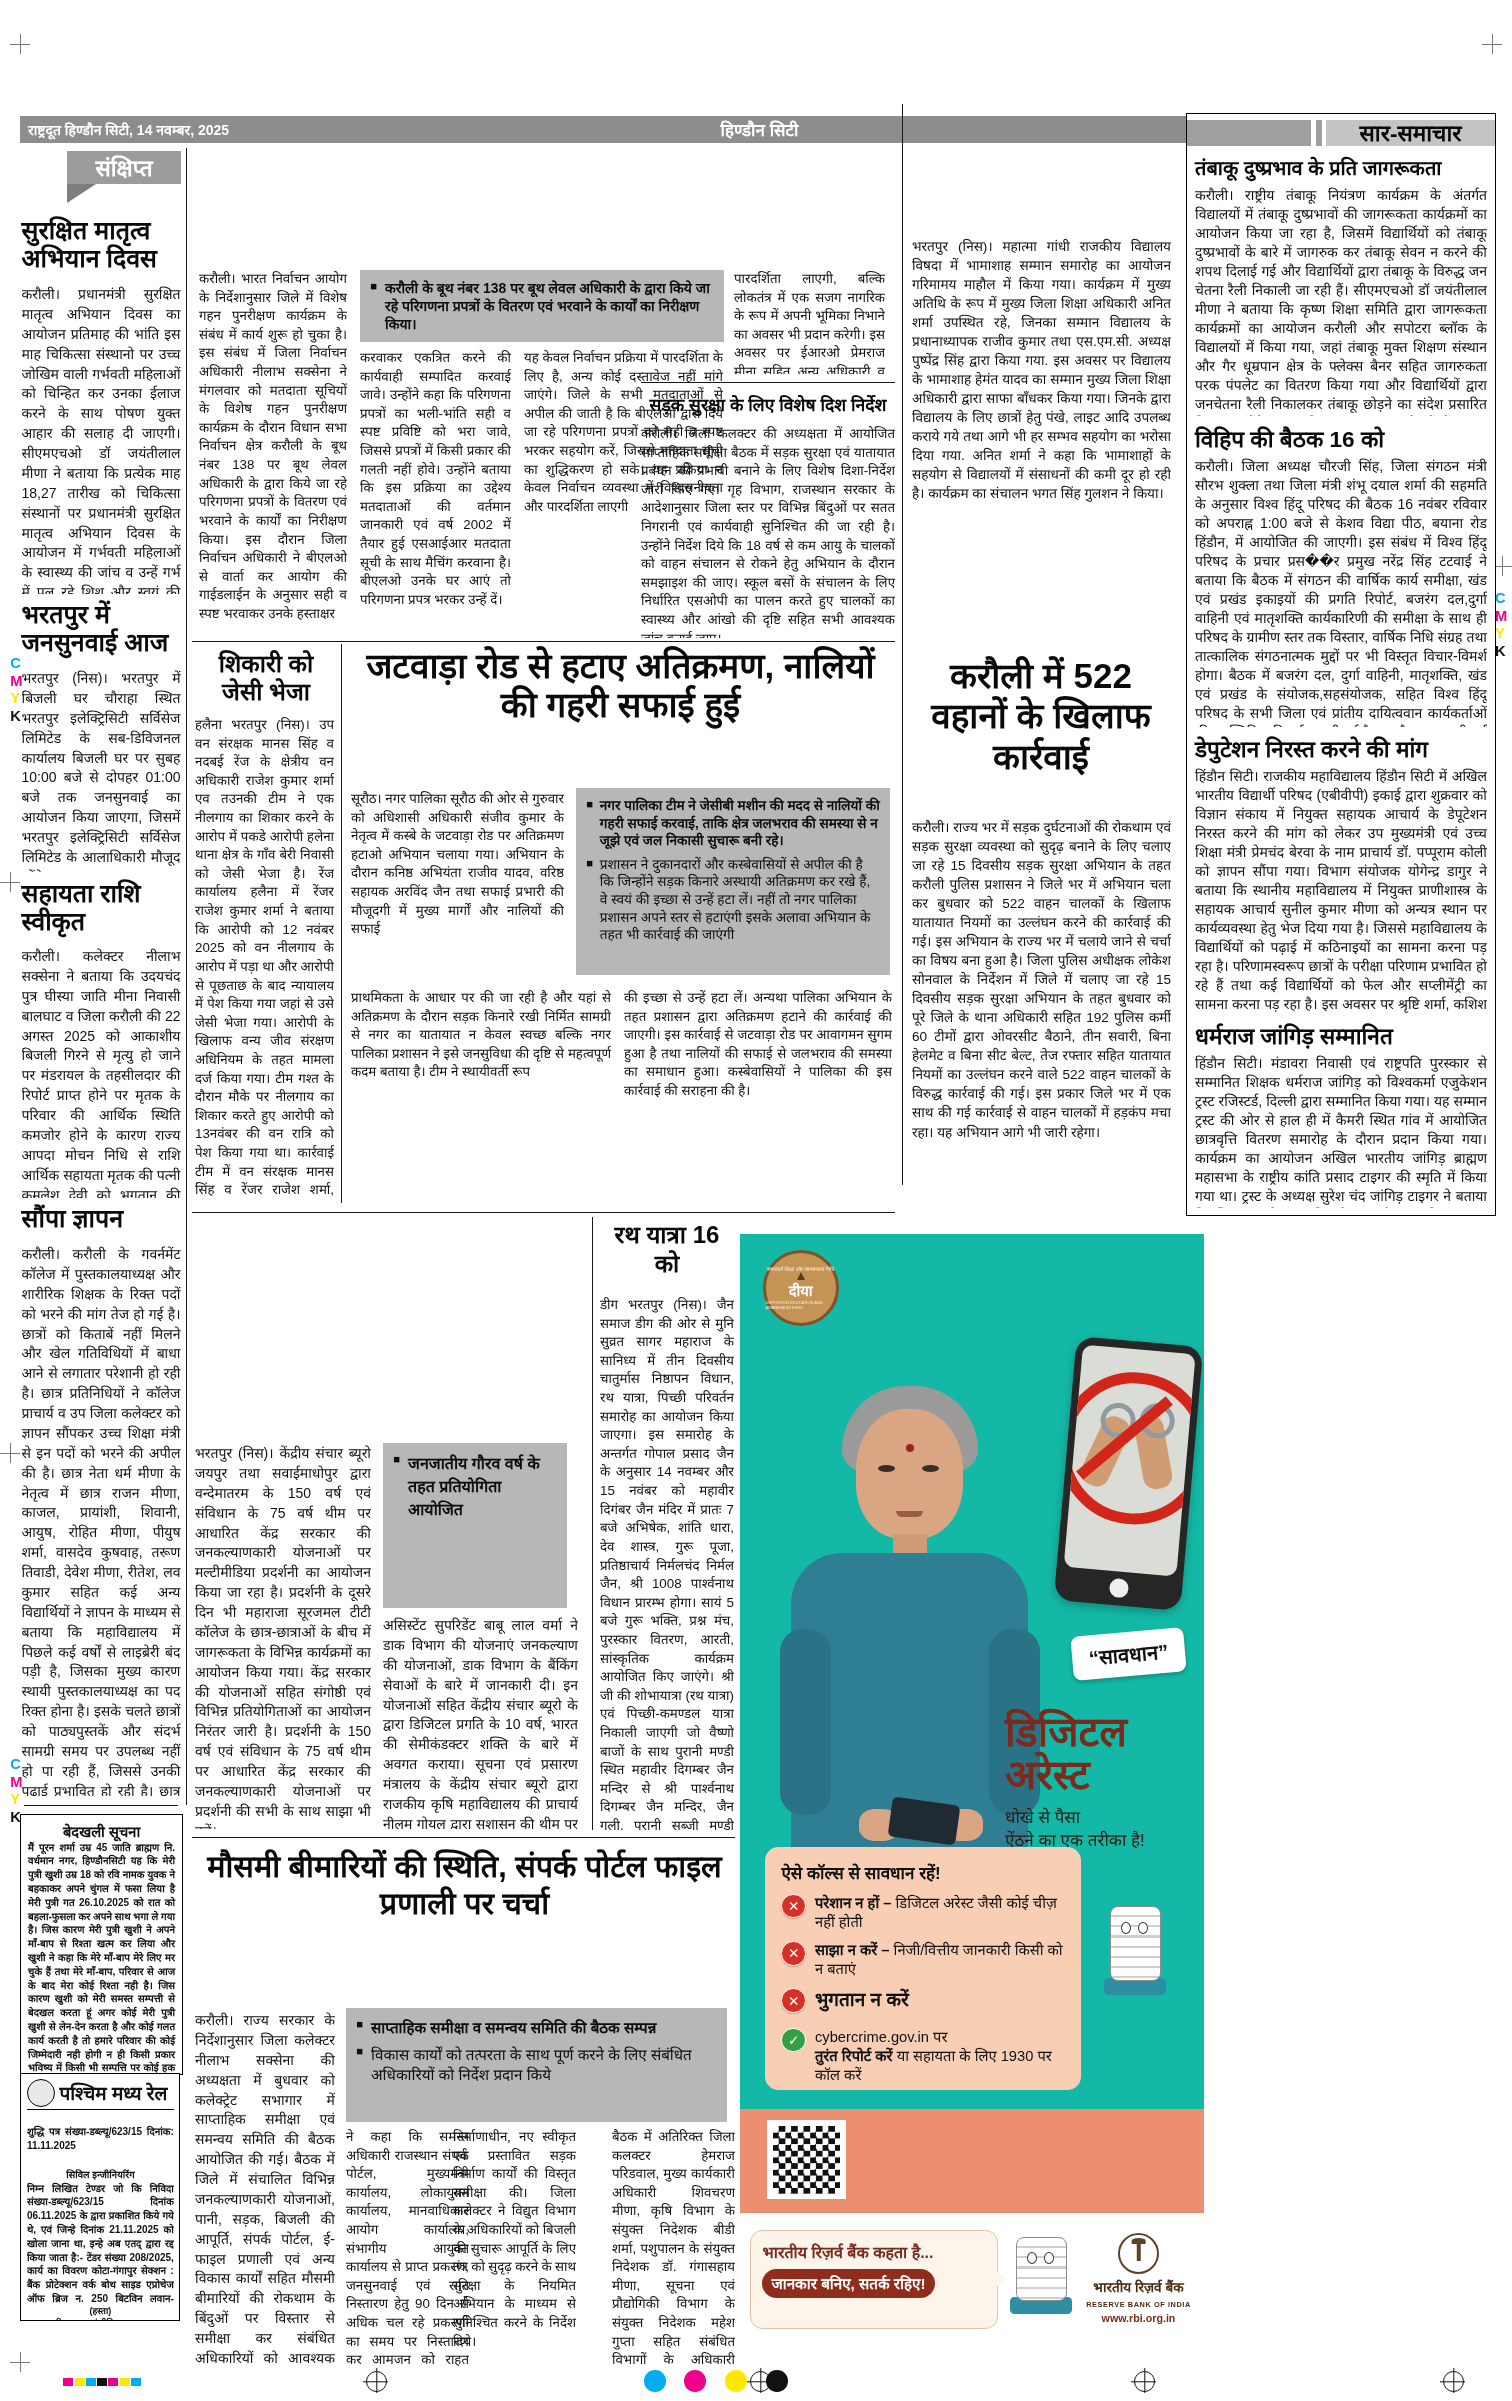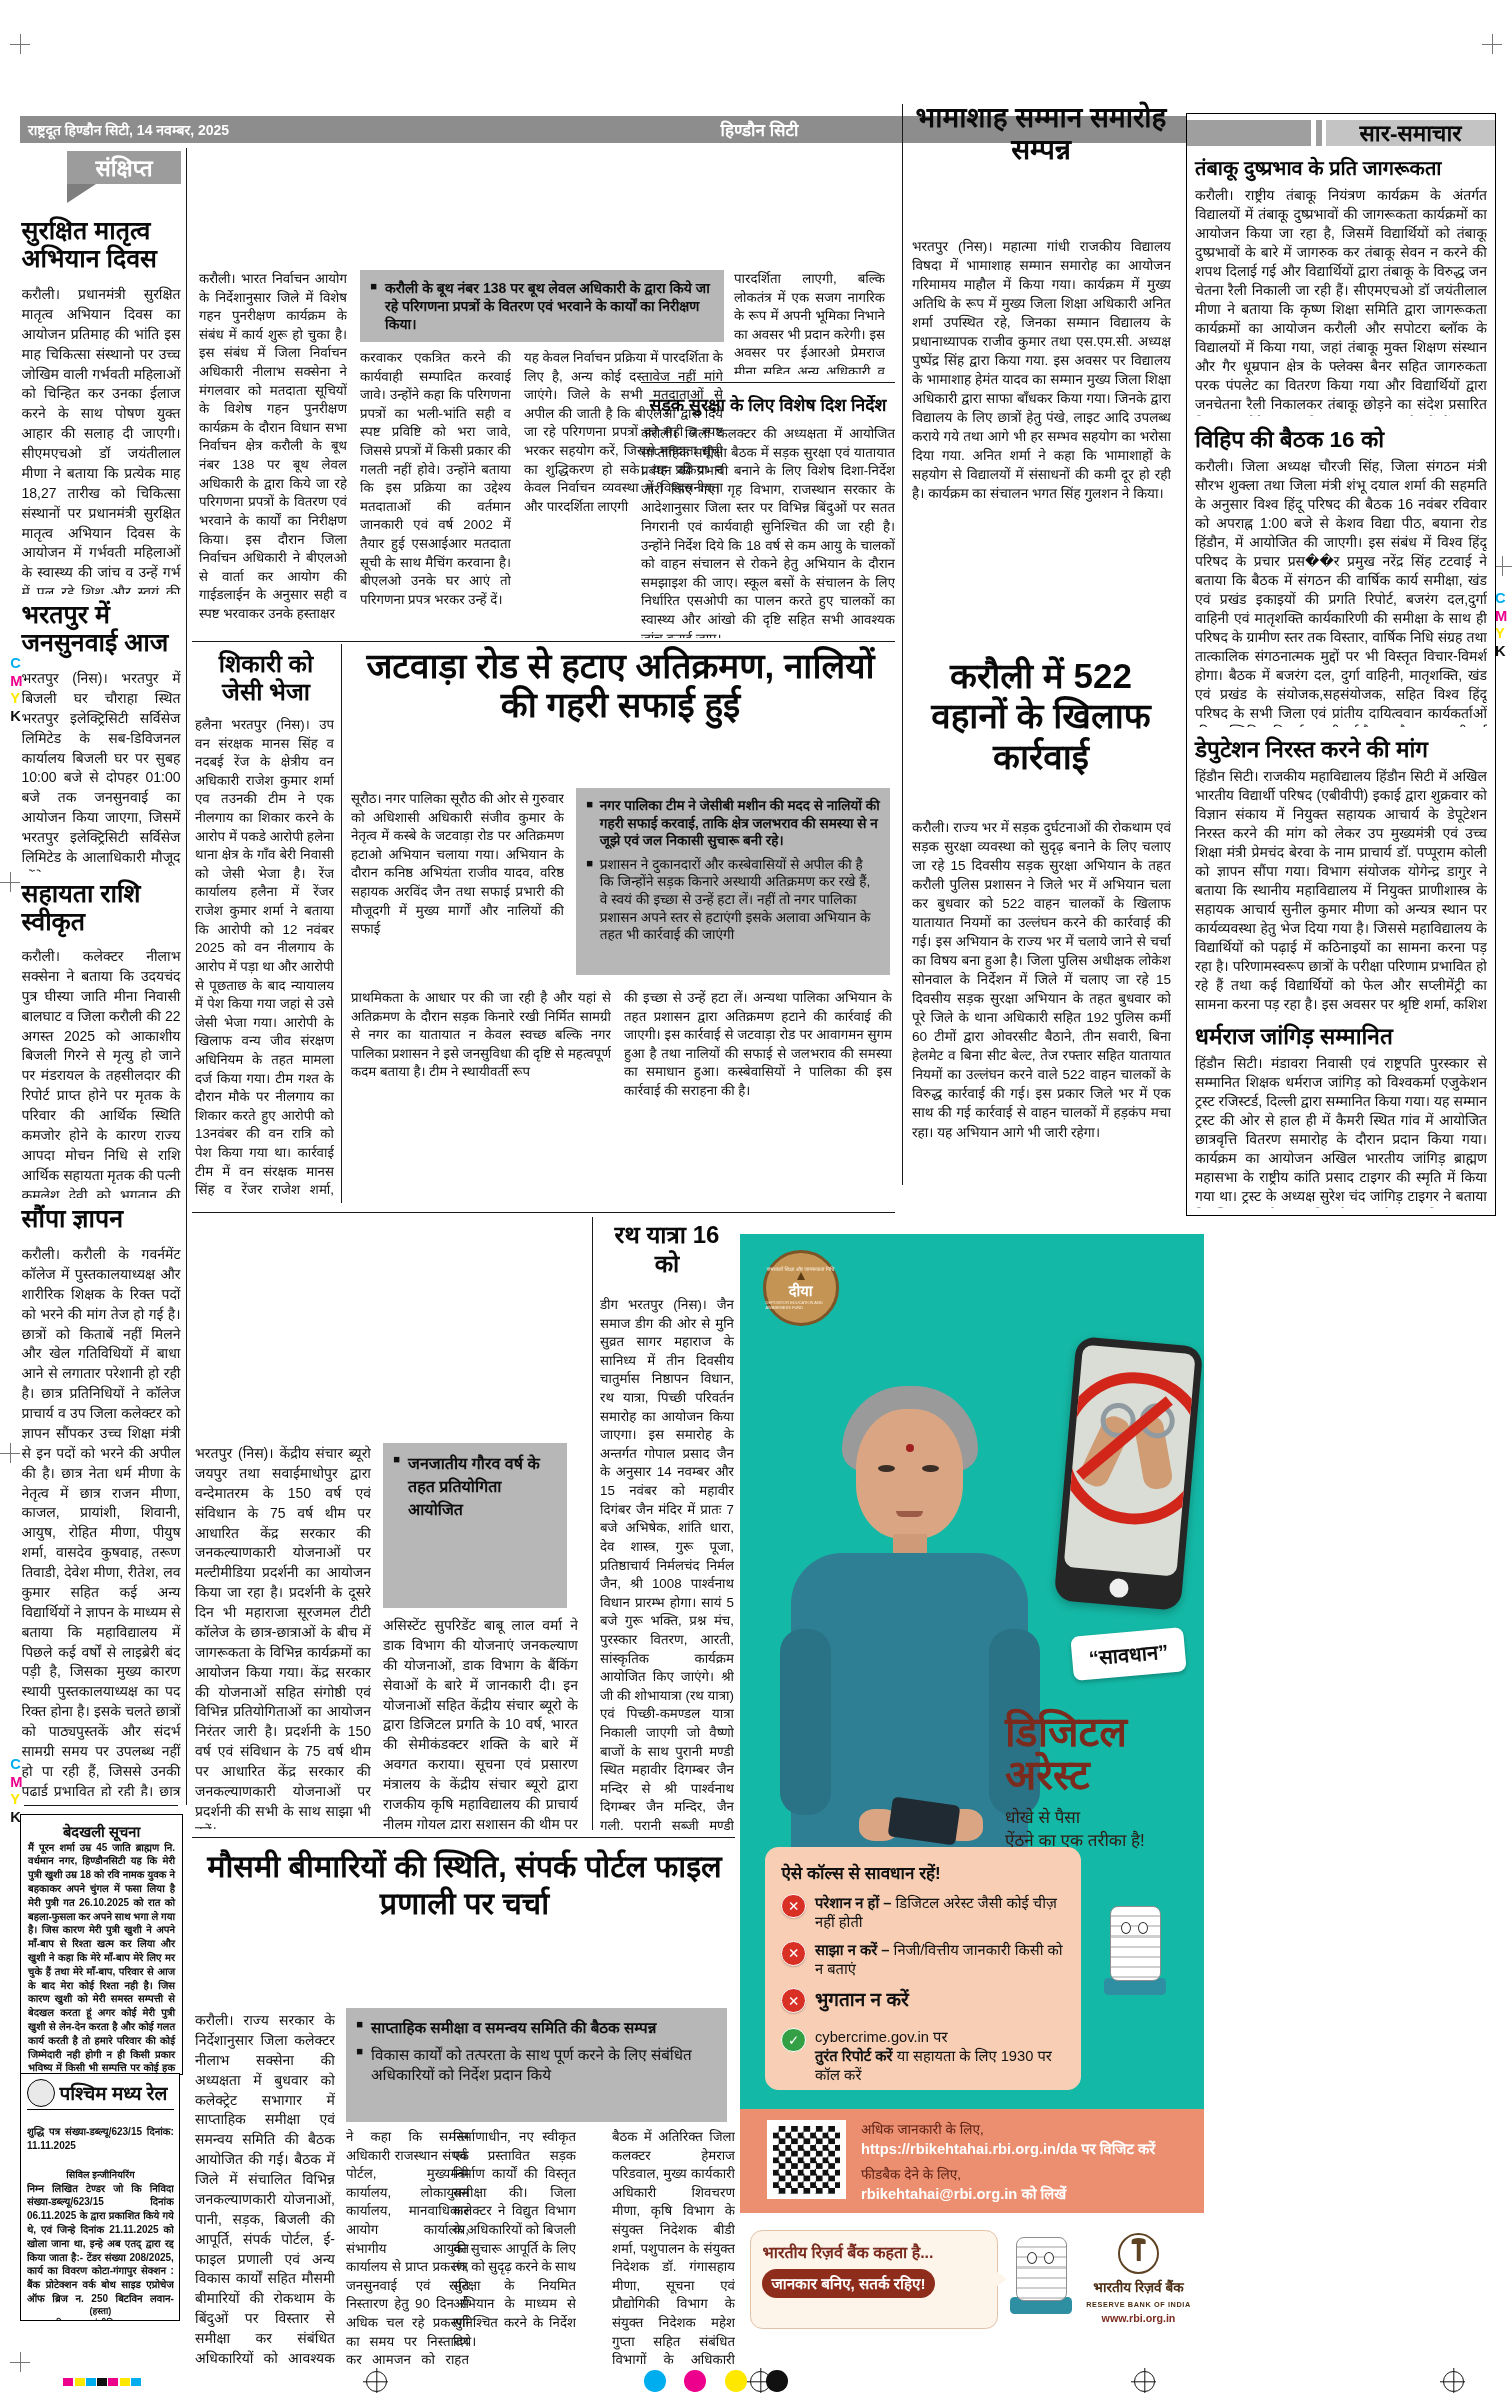--- a/index.html
+++ b/index.html
@@ -196,21 +196,20 @@
   <div class="col b23" style="left:199px;top:270px;width:148px;height:368px;">करौली। भारत निर्वाचन आयोग के निर्देशानुसार जिले में विशेष गहन पुनरीक्षण कार्यक्रम के संबंध में कार्य शुरू हो चुका है। इस संबंध में जिला निर्वाचन अधिकारी नीलाभ सक्सेना ने मंगलवार को मतदाता सूचियों के विशेष गहन पुनरीक्षण कार्यक्रम के दौरान विधान सभा निर्वाचन क्षेत्र करौली के बूथ नंबर 138 पर बूथ लेवल अधिकारी के द्वारा किये जा रहे परिगणना प्रपत्रों के वितरण एवं भरवाने के कार्यों का निरीक्षण किया। इस दौरान जिला निर्वाचन अधिकारी ने बीएलओ से वार्ता कर आयोग की गाईडलाईन के अनुसार सही व स्पष्ट भरवाकर उनके हस्ताक्षर</div>
   <div class="col b23" style="left:360px;top:349px;width:151px;height:289px;">करवाकर एकत्रित करने की कार्यवाही सम्पादित करवाई जावे। उन्होंने कहा कि परिगणना प्रपत्रों का भली-भांति सही व स्पष्ट प्रविष्टि को भरा जावे, जिससे प्रपत्रों में किसी प्रकार की गलती नहीं होवे। उन्होंने बताया कि इस प्रक्रिया का उद्देश्य मतदाताओं की वर्तमान जानकारी एवं वर्ष 2002 में तैयार हुई एसआईआर मतदाता सूची के साथ मैचिंग करवाना है। बीएलओ उनके घर आएं तो परिगणना प्रपत्र भरकर उन्हें दें।</div>
   <div class="col b23" style="left:524px;top:349px;width:199px;height:289px;">यह केवल निर्वाचन प्रक्रिया में पारदर्शिता के लिए है, अन्य कोई दस्तावेज नहीं मांगे जाएंगे। जिले के सभी मतदाताओं से अपील की जाती है कि बीएलओ द्वारा दिये जा रहे परिगणना प्रपत्रों को सही व स्पष्ट भरकर सहयोग करें, जिससे मतदाता सूची का शुद्धिकरण हो सके। यह प्रक्रिया न केवल निर्वाचन व्यवस्था में विश्वसनीयता और पारदर्शिता लाएगी</div>
   <div class="col b23" style="left:734px;top:270px;width:151px;height:104px;">पारदर्शिता लाएगी, बल्कि लोकतंत्र में एक सजग नागरिक के रूप में अपनी भूमिका निभाने का अवसर भी प्रदान करेगी। इस अवसर पर ईआरओ प्रेमराज मीना सहित अन्य अधिकारी व कर्मचारी उपस्थित रहे।</div>
 
   <div class="rule-h" style="left:641px;top:382px;width:254px;"></div>
   <div class="abs hl center" style="left:641px;top:392px;width:254px;font-size:17.5px;white-space:nowrap;">सड़क सुरक्षा के लिए विशेष दिश निर्देश</div>
   <div class="col b23" style="left:641px;top:425px;width:254px;height:213px;">करौली। जिला कलक्टर की अध्यक्षता में आयोजित साप्ताहिक समीक्षा बैठक में सड़क सुरक्षा एवं यातायात प्रबंधन को प्रभावी बनाने के लिए विशेष दिशा-निर्देश जारी किए गए। गृह विभाग, राजस्थान सरकार के आदेशानुसार जिला स्तर पर विभिन्न बिंदुओं पर सतत निगरानी एवं कार्यवाही सुनिश्चित की जा रही है। उन्होंने निर्देश दिये कि 18 वर्ष से कम आयु के चालकों को वाहन संचालन से रोकने हेतु अभियान के दौरान समझाइश की जाए। स्कूल बसों के संचालन के लिए निर्धारित एसओपी का पालन करते हुए चालकों का स्वास्थ्य और आंखो की दृष्टि सहित सभी आवश्यक जांच कराई जाए।</div>
 
   <div class="rule-v" style="left:902px;top:104px;height:1081px;"></div>
-  <div class="abs hl center" style="left:911px;top:102px;width:260px;font-size:28px;line-height:1.15;">भामाशाह सम्मान समारोह सम्पन्न</div>
   <div class="col b23" style="left:912px;top:237px;width:259px;height:402px;font-size:13.6px;">भरतपुर (निस)। महात्मा गांधी राजकीय विद्यालय विषदा में भामाशाह सम्मान समारोह का आयोजन गरिमामय माहौल में किया गया। कार्यक्रम में मुख्य अतिथि के रूप में मुख्य जिला शिक्षा अधिकारी अनित शर्मा उपस्थित रहे, जिनका सम्मान विद्यालय के प्रधानाध्यापक राजीव कुमार तथा एस.एम.सी. अध्यक्ष पुष्पेंद्र सिंह द्वारा किया गया. इस अवसर पर विद्यालय के भामाशाह हेमंत यादव का सम्मान मुख्य जिला शिक्षा अधिकारी द्वारा साफा बाँधकर किया गया। जिनके द्वारा विद्यालय के लिए छात्रों हेतु पंखे, लाइट आदि उपलब्ध कराये गये तथा आगे भी हर सम्भव सहयोग का भरोसा दिया गया. अनित शर्मा ने कहा कि भामाशाहों के सहयोग से विद्यालयों में संसाधनों की कमी दूर हो रही है। कार्यक्रम का संचालन भगत सिंह गुलशन ने किया।</div>
 
   <div class="rule-h" style="left:192px;top:641px;width:703px;height:0.6px;"></div>
   <div class="rule-v" style="left:341px;top:644px;height:559px;"></div>
 
   <div class="abs hl center" style="left:198px;top:650px;width:136px;font-size:24px;line-height:1.15;">शिकारी को जेसी भेजा</div>
   <div class="col b23" style="left:195px;top:716px;width:139px;height:481px;">हलैना भरतपुर (निस)। उप वन संरक्षक मानस सिंह व नदबई रेंज के क्षेत्रीय वन अधिकारी राजेश कुमार शर्मा एव तउनकी टीम ने एक नीलगाय का शिकार करने के आरोप में पकडे आरोपी हलेना थाना क्षेत्र के गाँव बेरी निवासी को जेसी भेजा है। रेंज कार्यालय हलैना में रेंजर राजेश कुमार शर्मा ने बताया कि आरोपी को 12 नवंबर 2025 को वन नीलगाय के आरोप में पड़ा था और आरोपी से पूछताछ के बाद न्यायालय में पेश किया गया जहां से उसे जेसी भेजा गया। आरोपी के खिलाफ वन्य जीव संरक्षण अधिनियम के तहत मामला दर्ज किया गया। टीम गश्त के दौरान मौके पर नीलगाय का शिकार करते हुए आरोपी को 13नवंबर की वन रात्रि को पेश किया गया था। कार्रवाई टीम में वन संरक्षक मानस सिंह व रेंजर राजेश शर्मा, वनरक्षक जगन खेडली मीना के साथ आसपास के ग्रामीण हेमलता, वर्षा, धर्मपुरा आदि शामिल थे।</div>
 
   <div class="abs hl center" style="left:350px;top:647px;width:541px;font-size:35px;line-height:1.1;">जटवाड़ा रोड से हटाए अतिक्रमण, नालियों की गहरी सफाई हुई</div>
   <div class="gbox" style="left:576px;top:788px;width:294px;height:169px;flex-direction:column;gap:5.6px;">
@@ -351,26 +350,20 @@
           <div class="meye" style="left:27px;"></div>
         </div>
         <div class="mbase"></div>
       </div>
     </div>
 
     <div class="qrstrip">
       <div class="qr">
           <div class="inner"></div>
         </div>
-      <div class="abs" style="left:121px;top:10.2px;width:327px;">
-        <div style="font-size:13.6px;color:#5b2114;">अधिक जानकारी के लिए,</div>
-        <div style="font-size:14.7px;color:#fff;font-weight:bold;">https://rbikehtahai.rbi.org.in/da पर विजिट करें</div>
-        <div style="font-size:13.6px;color:#5b2114;margin-top:5.6px;">फीडबैक देने के लिए,</div>
-        <div style="font-size:14.7px;color:#fff;font-weight:bold;">rbikehtahai@rbi.org.in को लिखें</div>
-      </div>
     </div>
 
     <div class="botstrip">
       <div class="bubble">
         <div style="font-size:16px;font-weight:bold;color:#7b2b1e;">भारतीय रिज़र्व बैंक कहता है...</div>
         <div class="pill">जानकार बनिए, सतर्क रहिए!</div>
       </div>
       <div class="mascot" style="left:267px;top:22.6px;">
         <div class="mroll" style="height:62px;">
           <div class="meye" style="left:10.2px;"></div>

